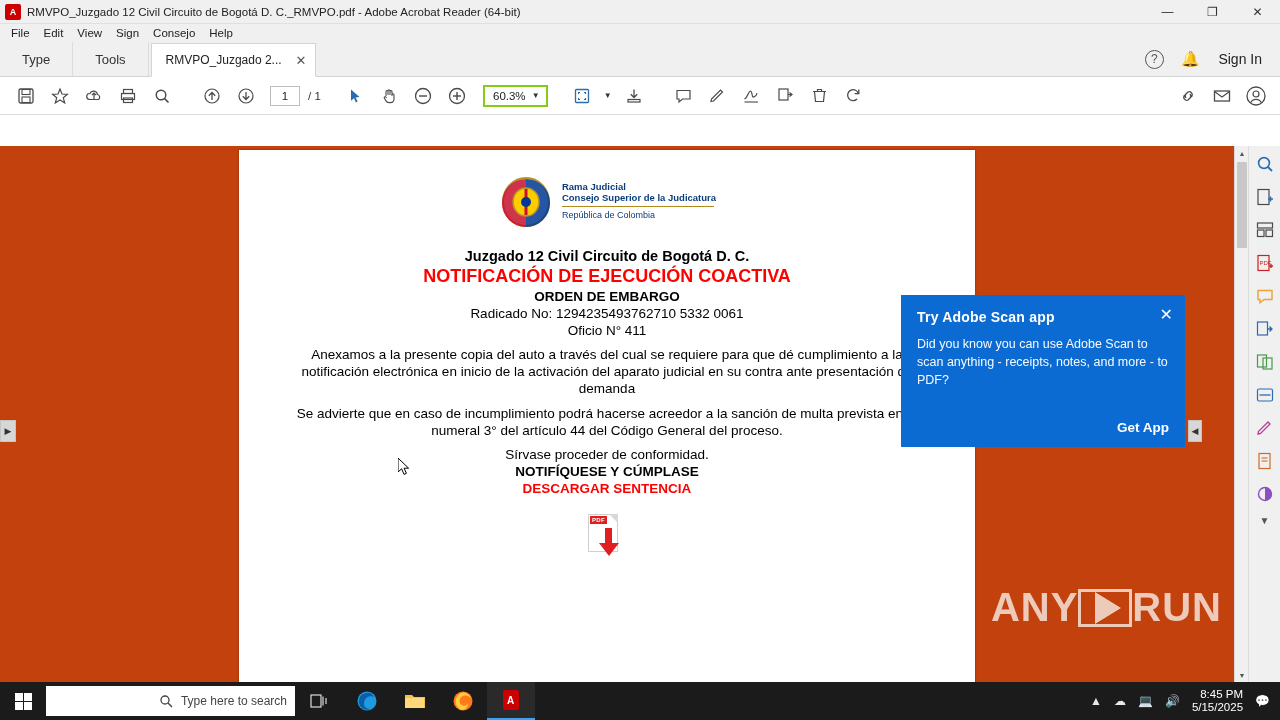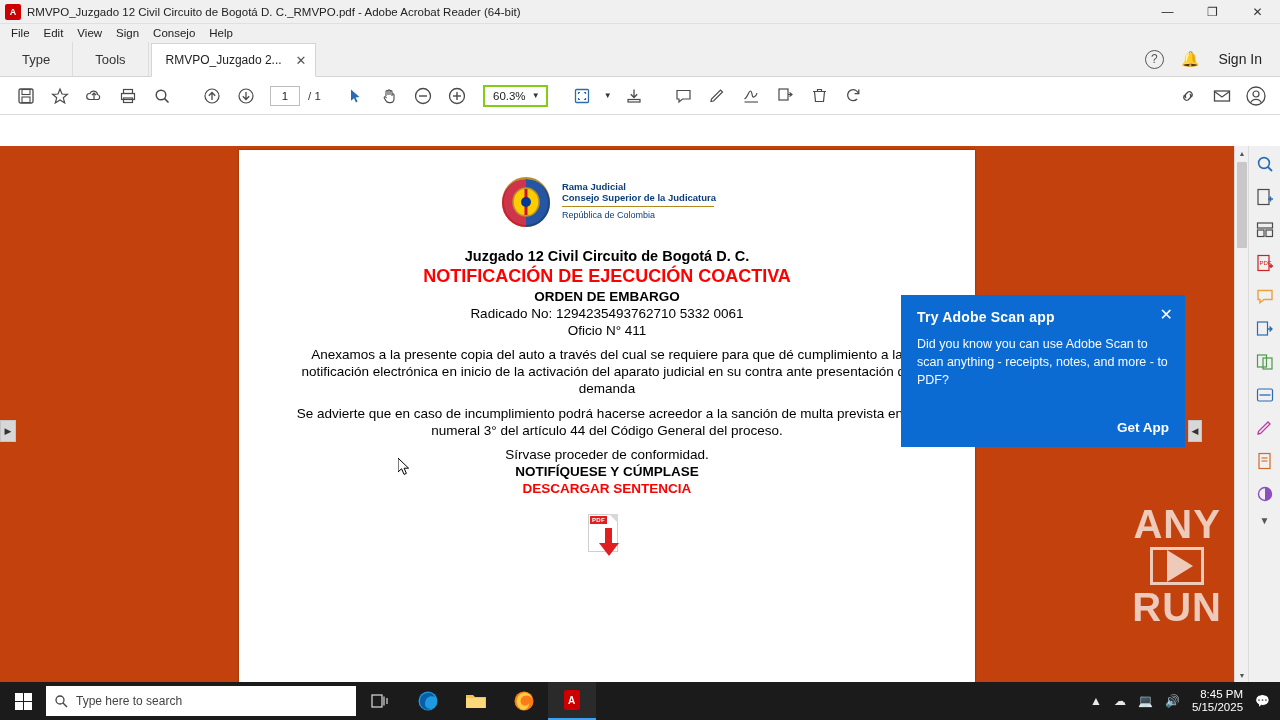--- a/index.html
+++ b/index.html
@@ -177,41 +177,40 @@
   .promo-title { font-size:14px; font-weight:bold; letter-spacing:.2px; }
   .promo-body { font-size:12.5px; line-height:18px; margin-top:10px; opacity:.97; }
   .promo-cta { position:absolute; right:16px; bottom:12px; font-size:13.5px; font-weight:bold; }
   .promo-close { position:absolute; right:12px; top:10px; font-size:16px; }
 
   
   .watermark {
     position:absolute; right:58px; bottom:52px; display:flex; align-items:center;
     color:rgba(255,255,255,.72); font-size:40px; font-weight:bold; letter-spacing:1px;
     pointer-events:none;
-    flex-direction:column;
   }
   .wm-tri {
     width:0;height:0;border-left:26px solid rgba(255,255,255,.72);
     border-top:16px solid transparent;border-bottom:16px solid transparent; margin:0 6px;
   }
   .wm-box { border:3px solid rgba(255,255,255,.72); padding:0 2px 0 8px; display:flex; align-items:center; }
 
   
   .taskbar {
     position:absolute; left:0; bottom:0; width:1280px; height:38px;
     background:#1b1b1b; display:flex; align-items:center;
   }
   .start {
     width:46px; height:38px; display:flex; align-items:center; justify-content:center;
   }
   .winlogo { width:17px; height:17px; display:grid; grid-template-columns:8px 8px; grid-template-rows:8px 8px; gap:1px; }
   .winlogo i { background:#fff; display:block; }
   .search {
-    width:310px; height:30px; background:#fff; display:flex; align-items:center;
-    padding:0 8px; margin-left:0; gap:8px;
+    width:249px; height:30px; background:#fff; display:flex; align-items:center;
+    padding:0 8px; margin-left:0; gap:8px;justify-content:flex-end;
   }
   .search-txt { font-size:12px; color:#444; }
   .tb-icon { width:48px; height:38px; display:flex; align-items:center; justify-content:center; }
   .tb-icon.active { border-bottom:2px solid #3ea0f0; background:#2a2a2a; }
   .tray { margin-left:auto; display:flex; align-items:center; gap:12px; padding-right:10px; color:#fff; font-size:11px; }
   .clock { text-align:right; line-height:13px; font-size:11.5px; }
   .tray-ico { font-size:12px; color:#e8e8e8; }
 </style>
 </head>
 <body>

